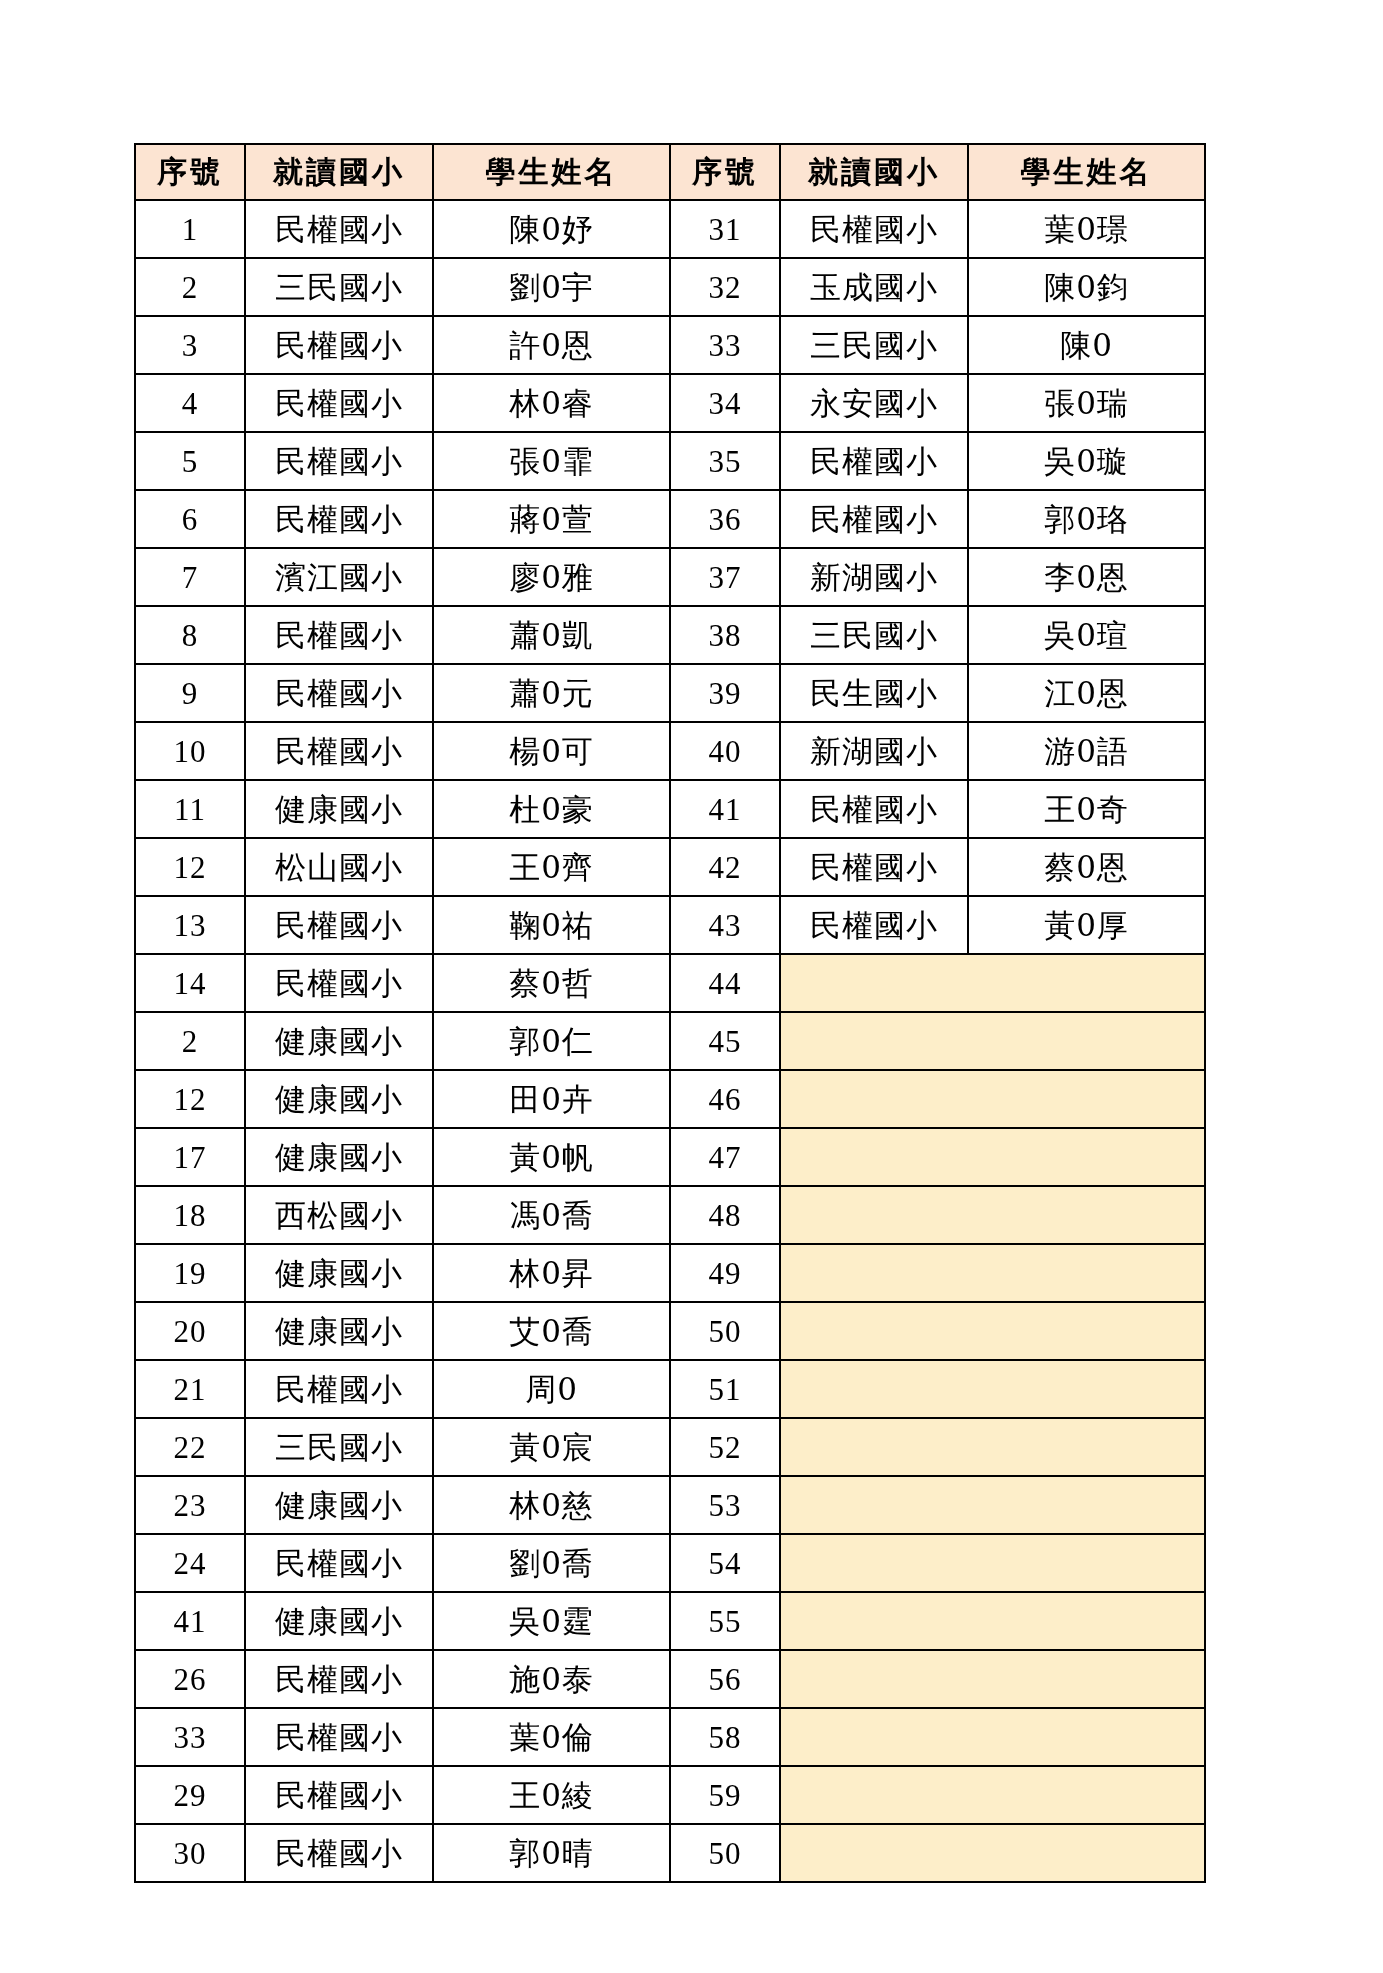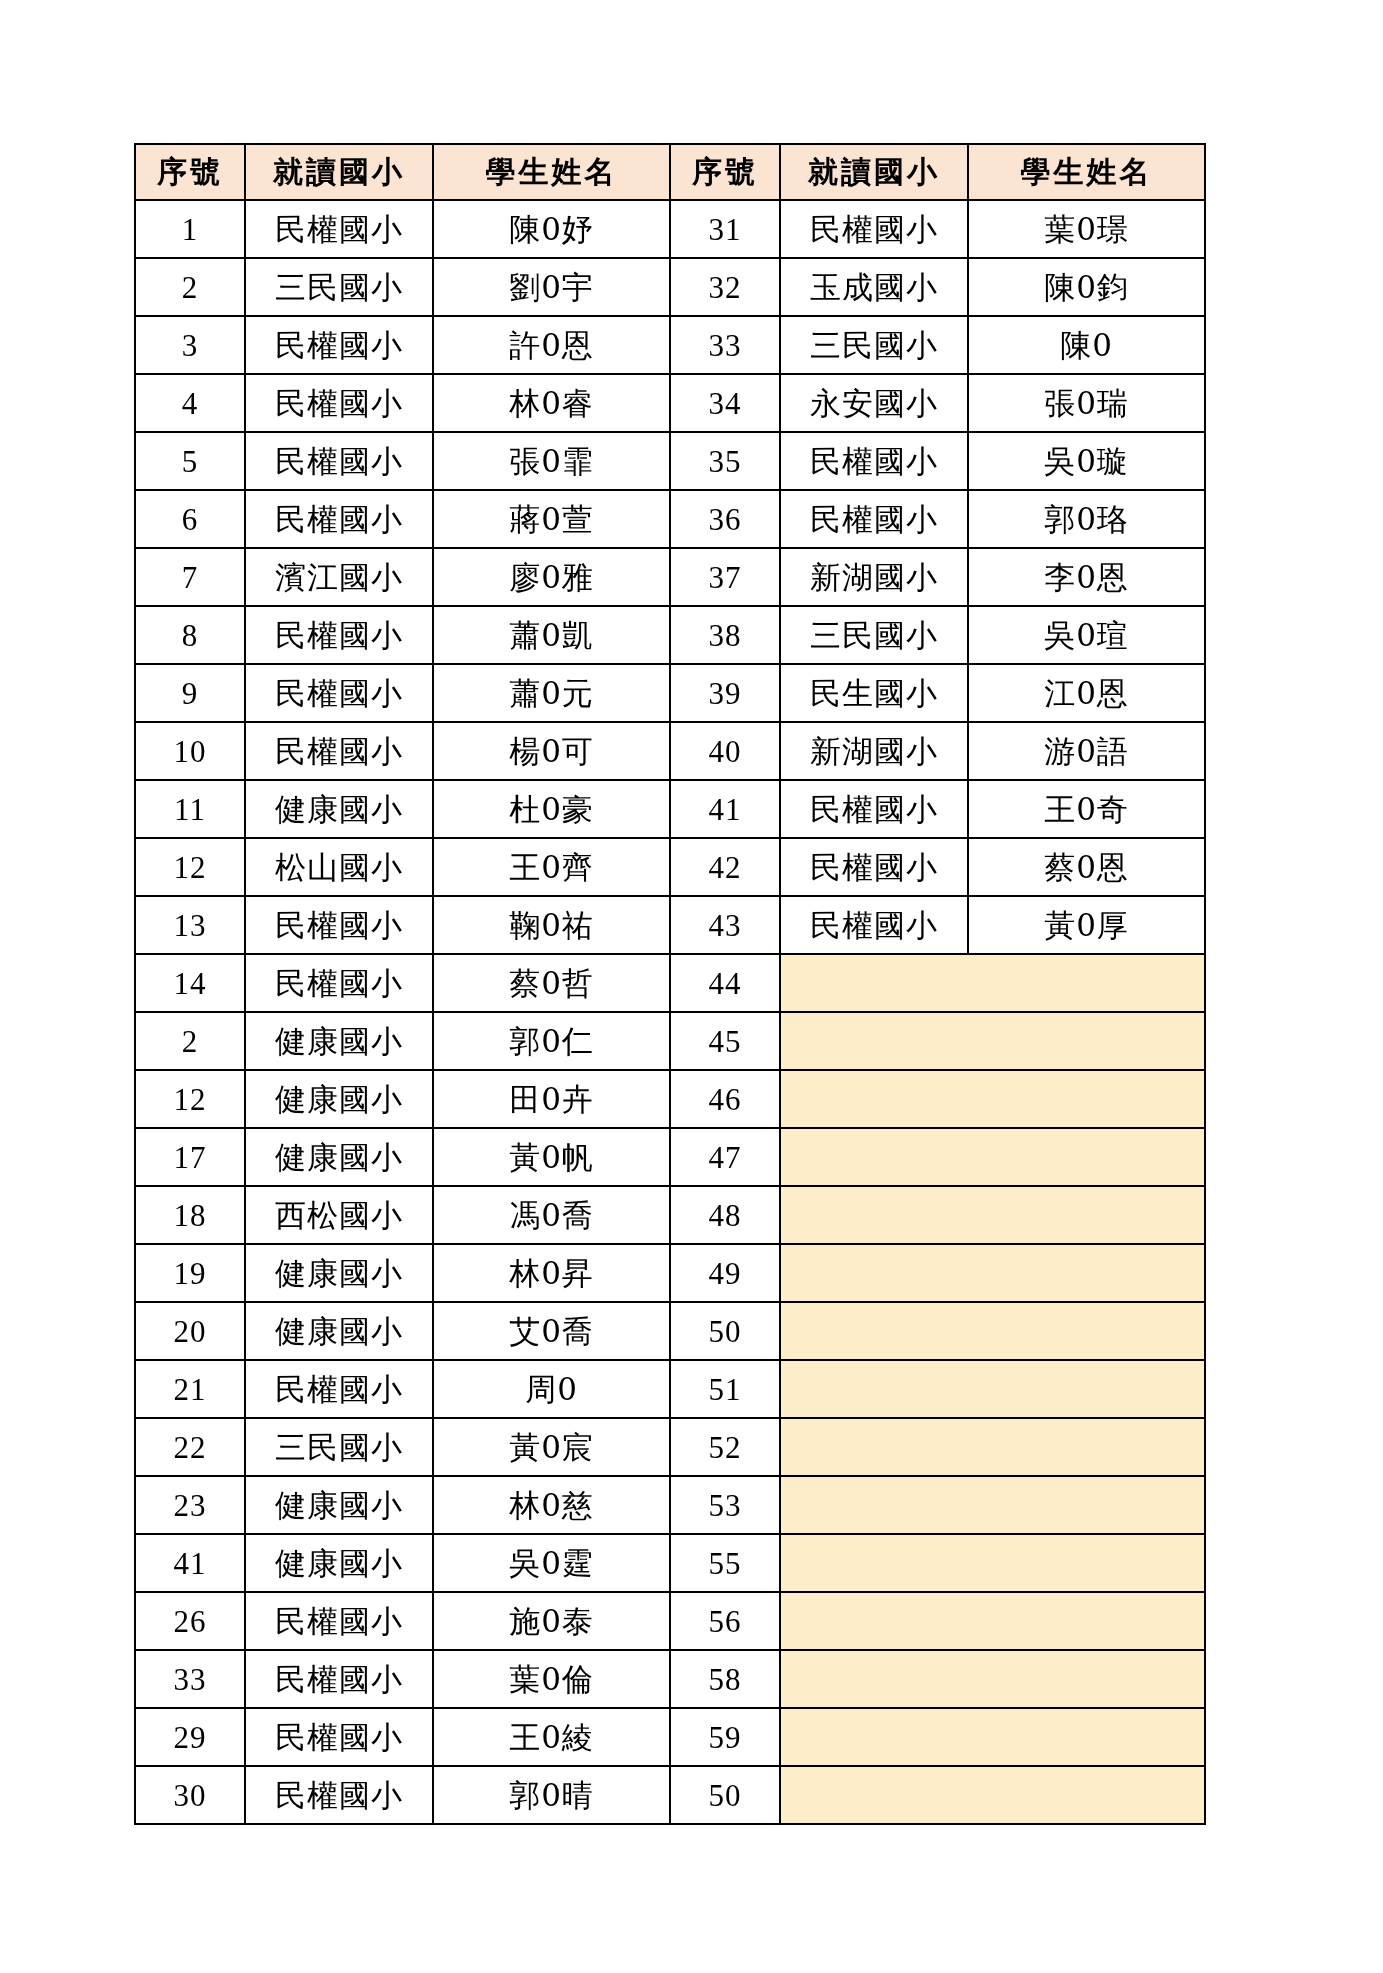--- a/index.html
+++ b/index.html
@@ -270,20 +270,27 @@
           <td colspan="2" class="empty-fill"></td>
         </tr>
         <tr>
           <td class="seq">23</td>
           <td class="cjk">健康國小</td>
           <td class="name">林0慈</td>
           <td class="seq">53</td>
           <td colspan="2" class="empty-fill"></td>
         </tr>
         <tr>
+          <td class="seq">24</td>
+          <td class="cjk">民權國小</td>
+          <td class="name">劉0喬</td>
+          <td class="seq">54</td>
+          <td colspan="2" class="empty-fill"></td>
+        </tr>
+        <tr>
           <td class="seq">41</td>
           <td class="cjk">健康國小</td>
           <td class="name">吳0霆</td>
           <td class="seq">55</td>
           <td colspan="2" class="empty-fill"></td>
         </tr>
         <tr>
           <td class="seq">26</td>
           <td class="cjk">民權國小</td>
           <td class="name">施0泰</td>

